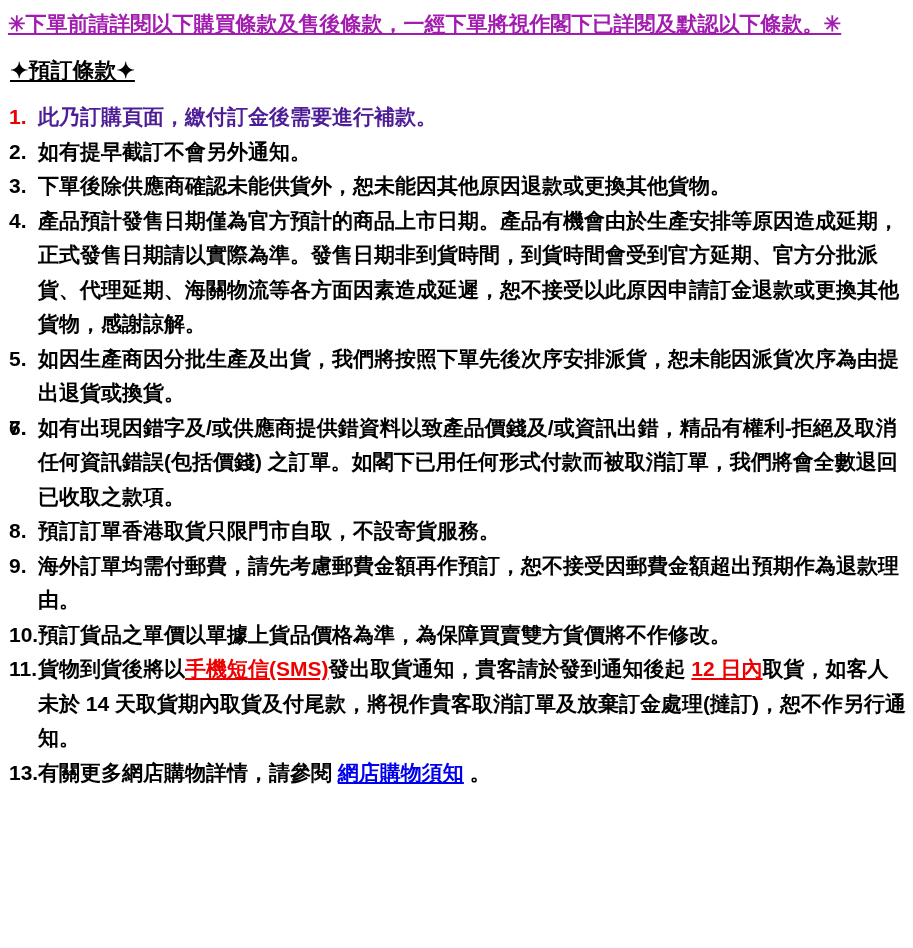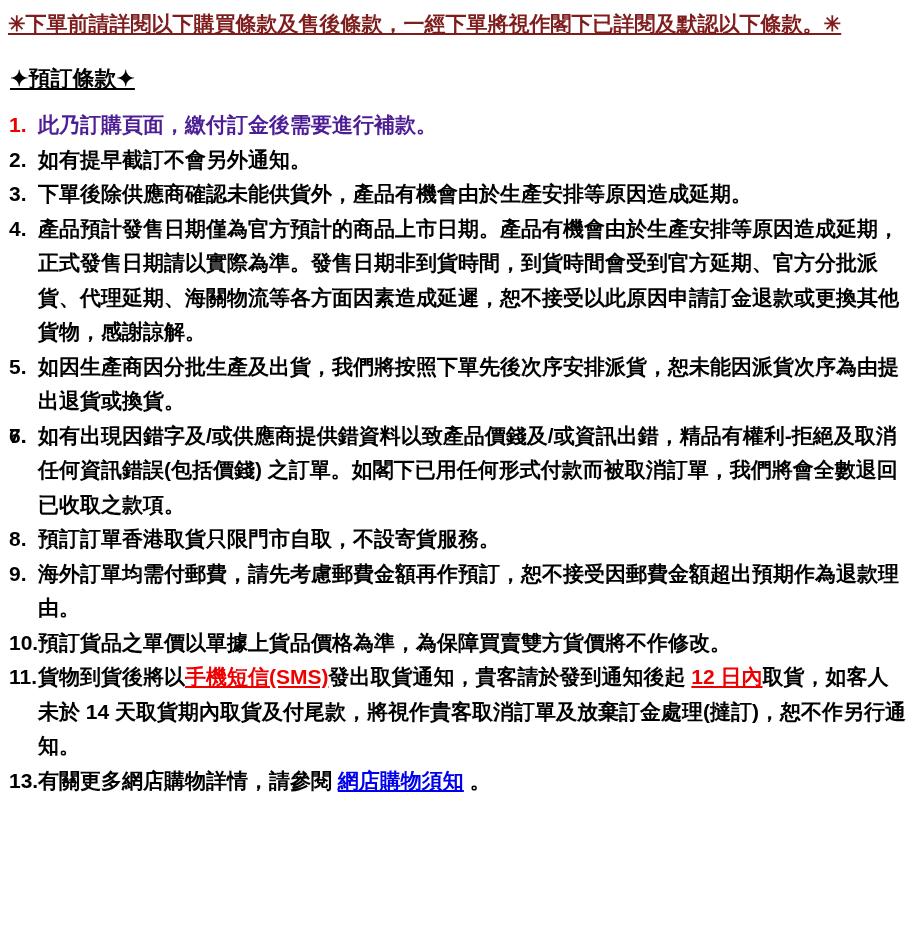--- a/index.html
+++ b/index.html
@@ -17,28 +17,28 @@
   }
   .doc {
     padding: 8px 6px 0 8px;
     box-sizing: border-box;
     width: 913px;
   }
   .page-title {
     font-size: 21px;
     line-height: 28px;
     margin: 2px 0 0 0;
-    color: #7f1d1d;
+    color: #a21caf;
     text-decoration: underline;
     font-weight: 700;
   }
   .section-heading {
     font-size: 22px;
     line-height: 28px;
-    margin: 27px 0 0 2px;
+    margin: 19px 0 0 2px;
     color: #000000;
     text-decoration: underline;
     font-weight: 700;
     display: inline-block;
   }
   .terms-list {
     list-style: none;
     margin: 15px 0 0 0;
     padding: 0;
   }
@@ -74,21 +74,21 @@
 <body>
 
 <main class="doc">
   <h1 class="page-title">✳下單前請詳閱以下購買條款及售後條款，一經下單將視作閣下已詳閱及默認以下條款。✳</h1>
   <div>
     <h2 class="section-heading">✦預訂條款✦</h2>
   </div>
   <ol class="terms-list" id="terms-list">
       <li class="term-item red"><span class="num">1.</span><span class="term-text"><span class="run red">此乃訂購頁面，繳付訂金後需要進行補款。</span></span></li>
       <li class="term-item"><span class="num">2.</span><span class="term-text"><span class="run normal">如有提早截訂不會另外通知。</span></span></li>
-      <li class="term-item"><span class="num">3.</span><span class="term-text"><span class="run normal">下單後除供應商確認未能供貨外，產品有機會由於生產安排等原因造成延期。</span></span></li>
+      <li class="term-item"><span class="num">3.</span><span class="term-text"><span class="run normal">下單後除供應商確認未能供貨外，恕未能因其他原因退款或更換其他貨物。</span></span></li>
       <li class="term-item"><span class="num">4.</span><span class="term-text"><span class="run normal">產品預計發售日期僅為官方預計的商品上市日期。產品有機會由於生產安排等原因造成延期，正式發售日期請以實際為準。發售日期非到貨時間，到貨時間會受到官方延期、官方分批派貨、代理延期、海關物流等各方面因素造成延遲，恕不接受以此原因申請訂金退款或更換其他貨物，感謝諒解。</span></span></li>
       <li class="term-item"><span class="num">5.</span><span class="term-text"><span class="run normal">如因生產商因分批生產及出貨，我們將按照下單先後次序安排派貨，恕未能因派貨次序為由提出退貨或換貨。</span></span></li>
       <li class="term-item"><span class="num">6.</span></li>
       <li class="term-item"><span class="num">7.</span><span class="term-text"><span class="run normal">如有出現因錯字及/或供應商提供錯資料以致產品價錢及/或資訊出錯，精品有權利-拒絕及取消任何資訊錯誤(包括價錢) 之訂單。如閣下已用任何形式付款而被取消訂單，我們將會全數退回已收取之款項。</span></span></li>
       <li class="term-item"><span class="num">8.</span><span class="term-text"><span class="run normal">預訂訂單香港取貨只限門市自取，不設寄貨服務。</span></span></li>
       <li class="term-item"><span class="num">9.</span><span class="term-text"><span class="run normal">海外訂單均需付郵費，請先考慮郵費金額再作預訂，恕不接受因郵費金額超出預期作為退款理由。</span></span></li>
       <li class="term-item"><span class="num">10.</span><span class="term-text"><span class="run normal">預訂貨品之單價以單據上貨品價格為準，為保障買賣雙方貨價將不作修改。</span></span></li>
       <li class="term-item"><span class="num">11.</span><span class="term-text"><span class="run normal">貨物到貨後將以</span><span class="run red-underline">手機短信(SMS)</span><span class="run normal">發出取貨通知，貴客請於發到通知後起 </span><span class="run red-underline">12 日內</span><span class="run normal">取貨，如客人未於 14 天取貨期內取貨及付尾款，將視作貴客取消訂單及放棄訂金處理(撻訂)，恕不作另行通知。</span></span></li>
       <li class="term-item"><span class="num">13.</span><span class="term-text"><span class="run normal">有關更多網店購物詳情，請參閱 </span><a href="#" class="run link">網店購物須知</a><span class="run normal"> 。</span></span></li>
     </ol>

